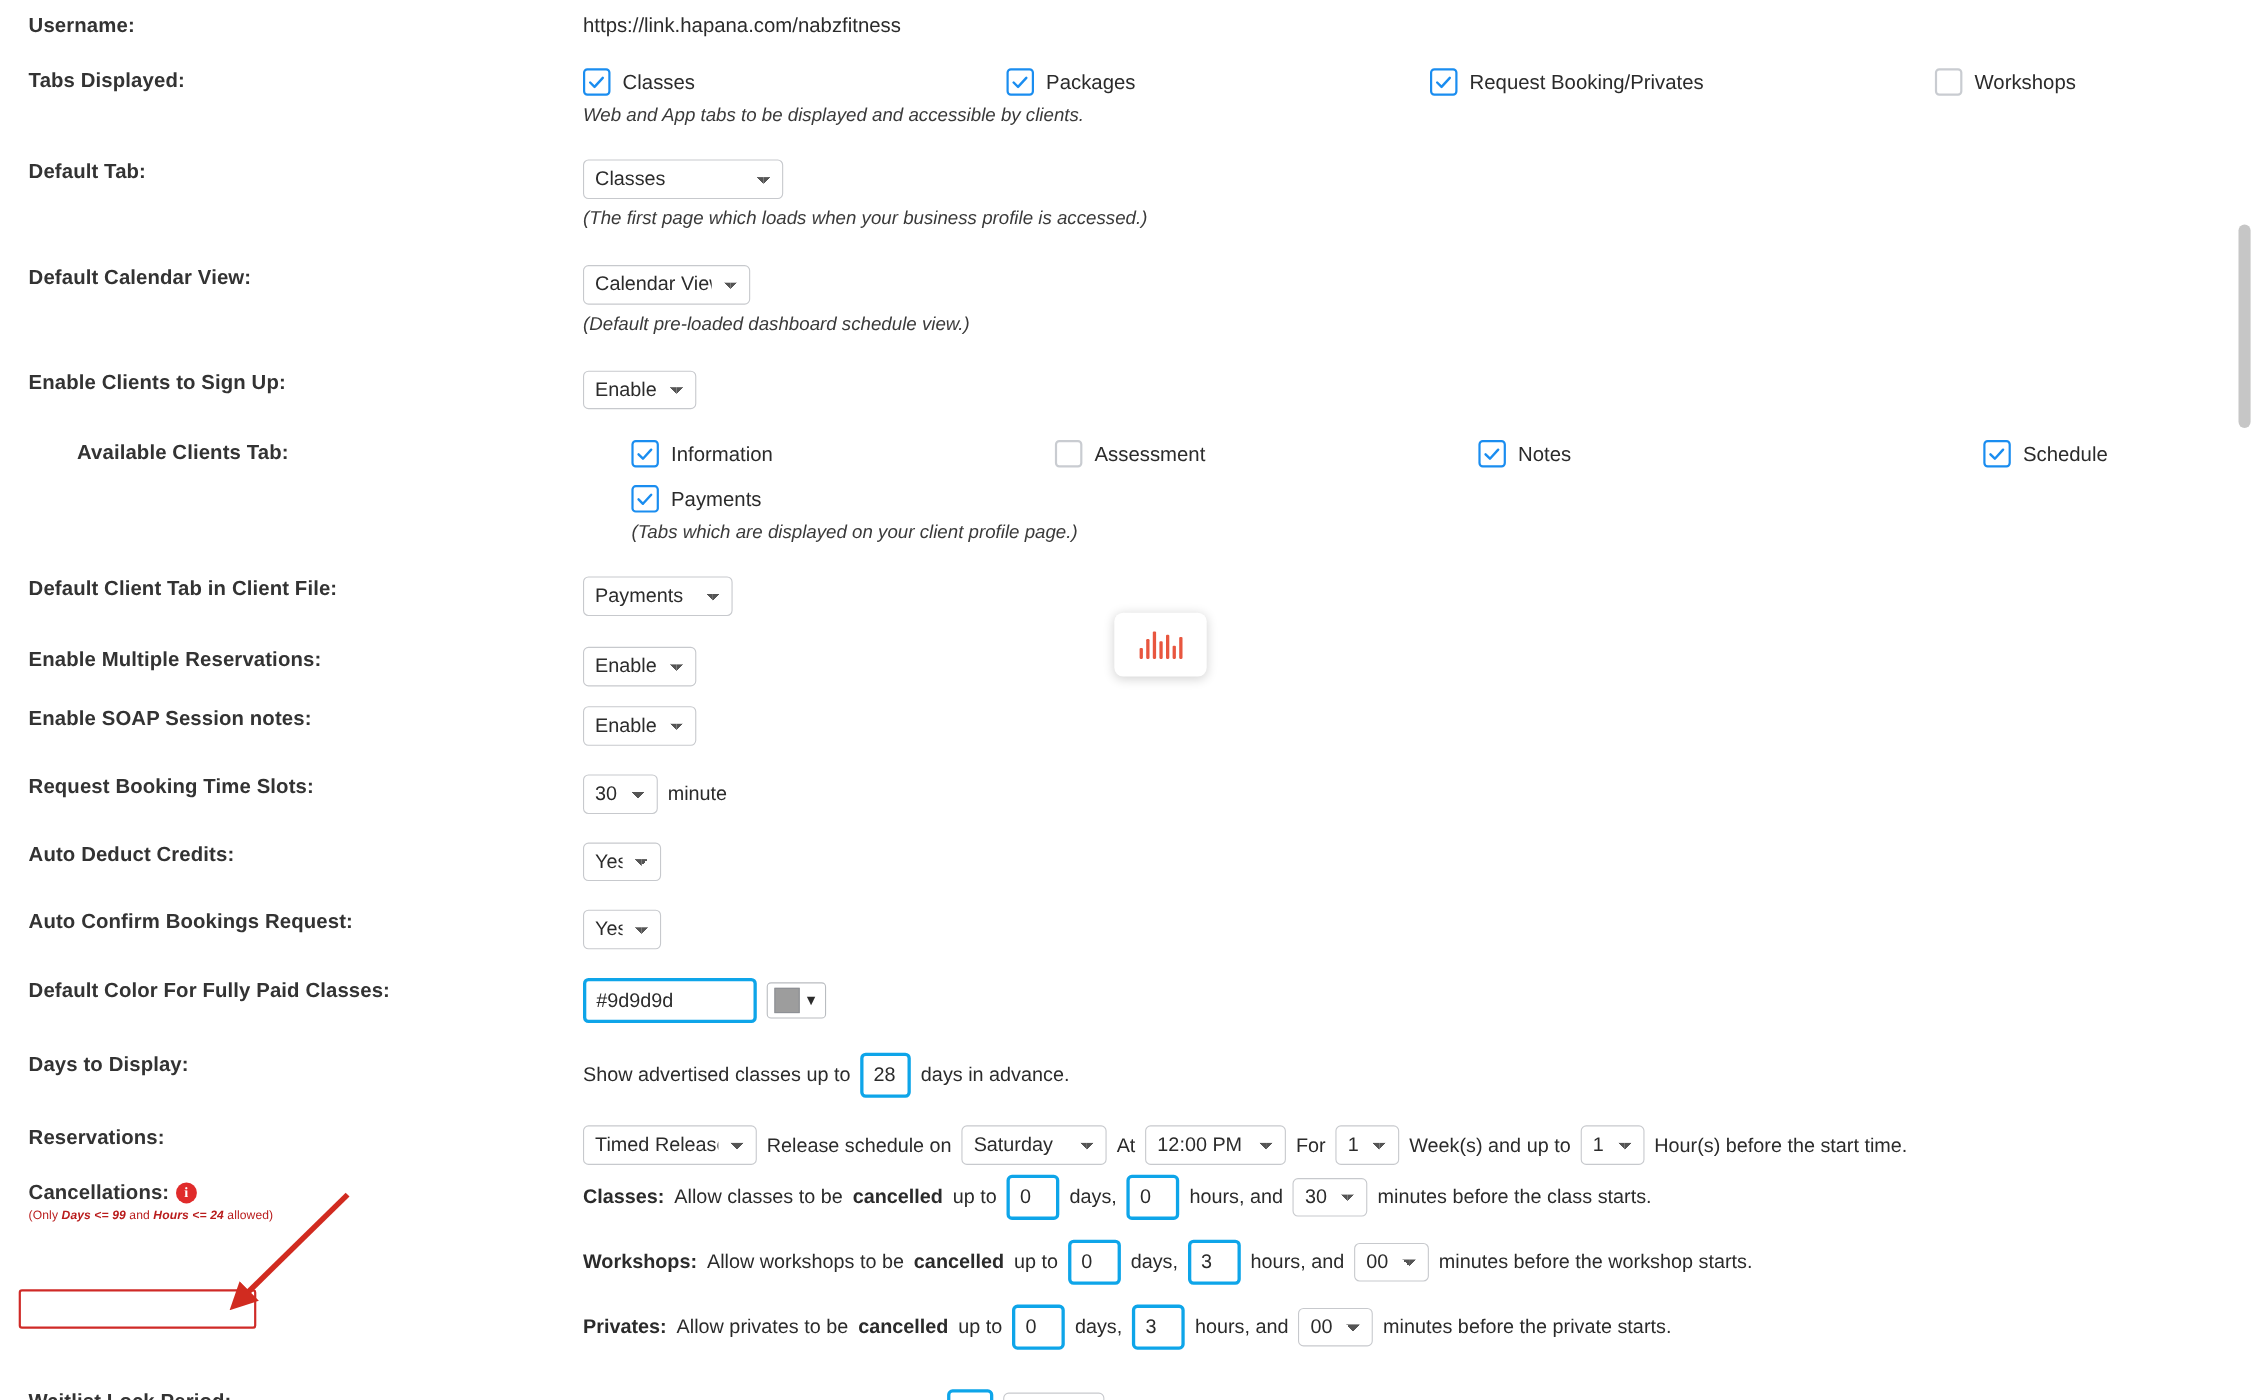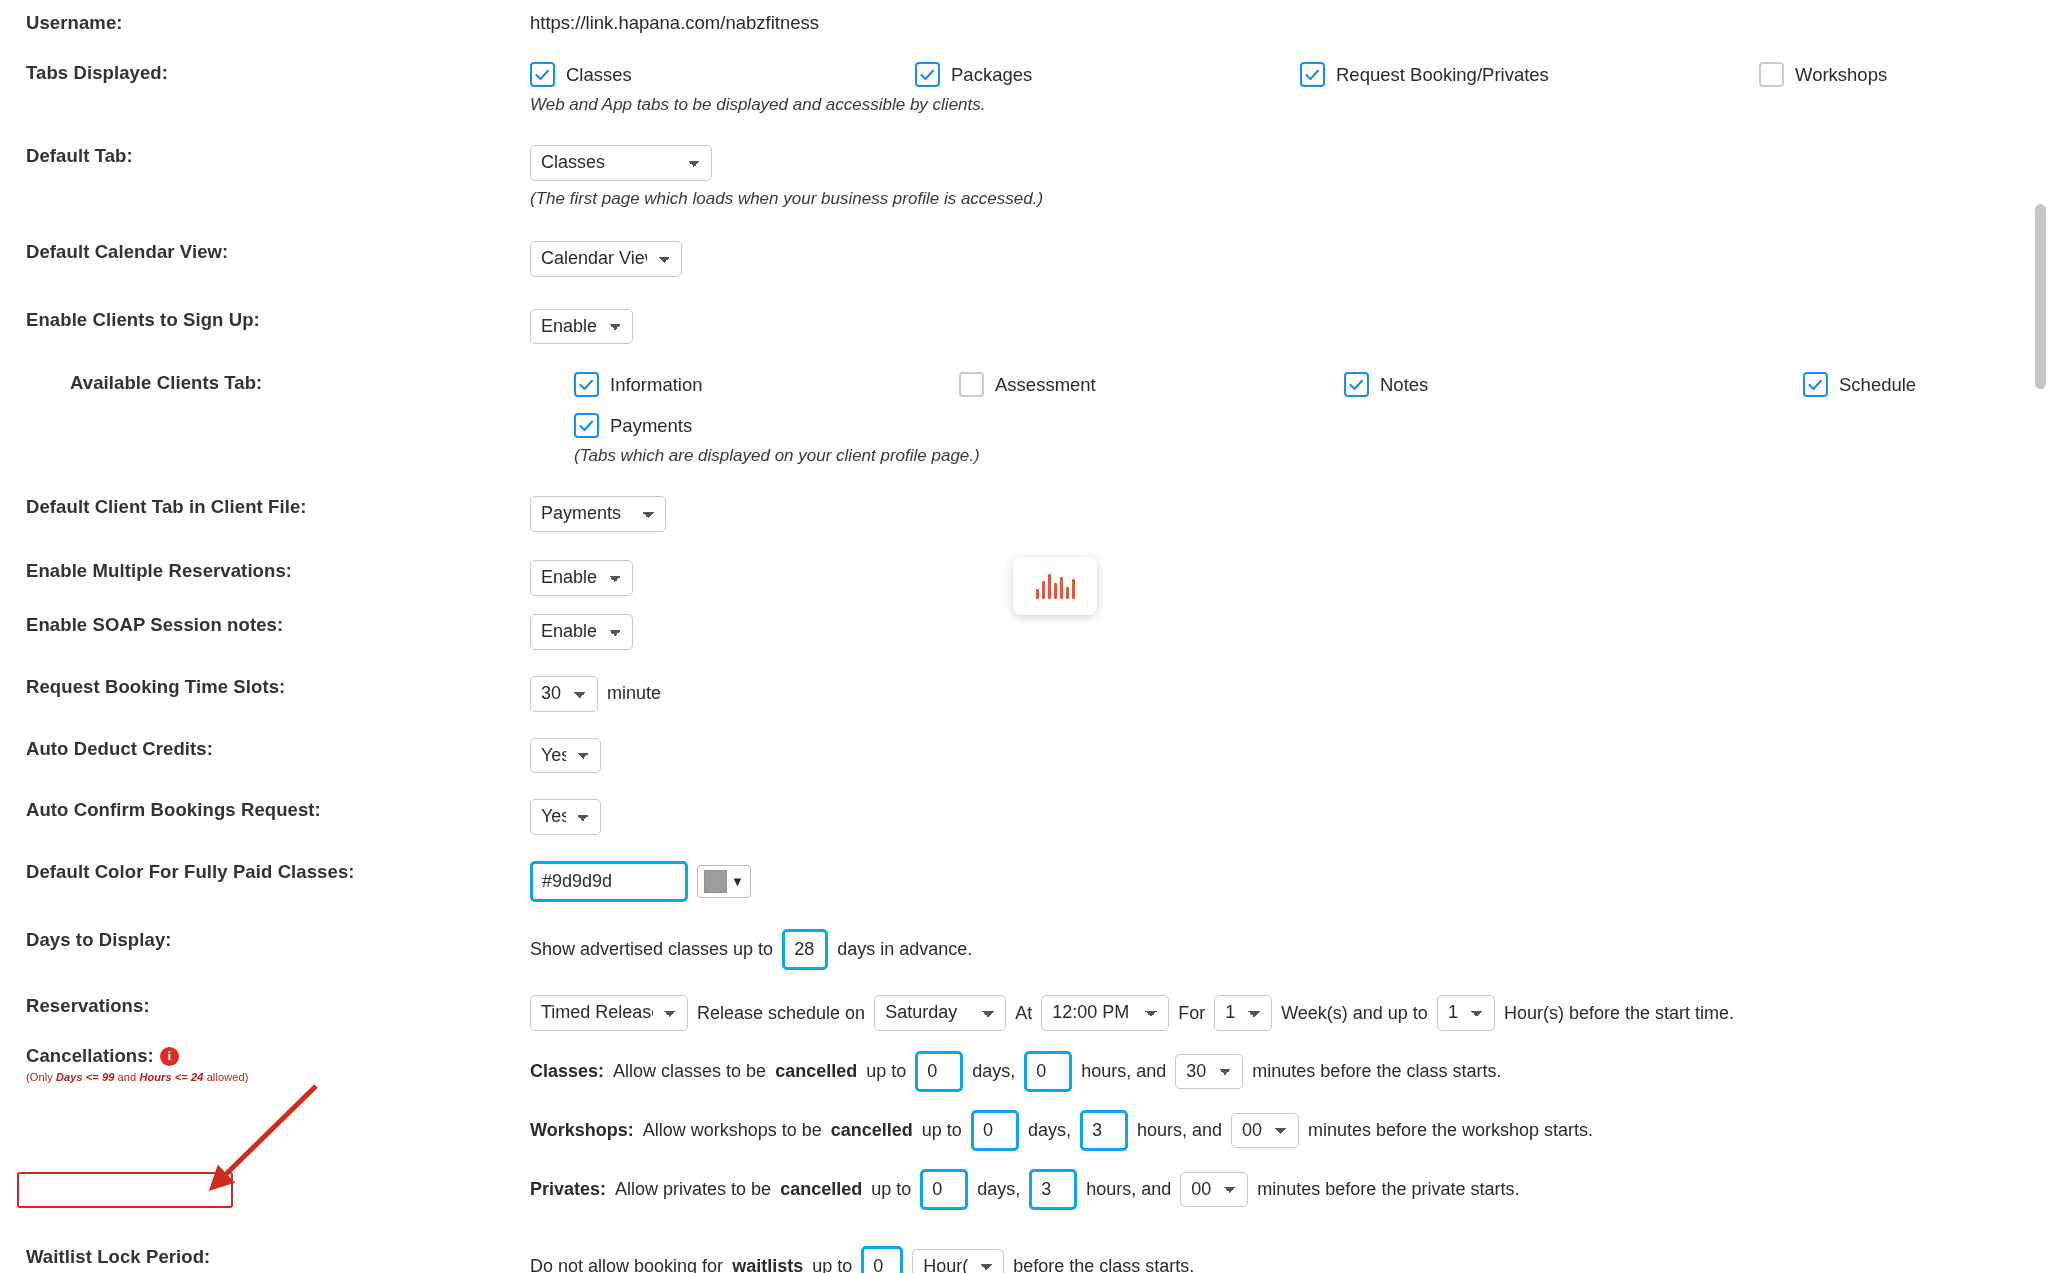--- a/index.html
+++ b/index.html
@@ -332,20 +332,21 @@
       <div class="hint">(The first page which loads when your business profile is accessed.)</div>
     </div>
   </div>
 
   <div class="row r-calv">
     <div class="label-col">Default Calendar View:</div>
     <div class="value-col">
       <select class="sel" style="width:152px;">
         <option>Calendar View</option>
       </select>
+      <div class="hint">(Default pre-loaded dashboard schedule view.)</div>
     </div>
   </div>
 
   <div class="row r-signup">
     <div class="label-col">Enable Clients to Sign Up:</div>
     <div class="value-col">
       <select class="sel" style="width:103px;">
         <option>Enable</option>
       </select>
     </div>
@@ -504,21 +505,21 @@
         <select class="sel" style="width:58px;">
           <option>1</option>
         </select>
         <span class="inline-text">Week(s) and up to</span>
         <select class="sel" style="width:58px;">
           <option>1</option>
         </select>
         <span class="inline-text">Hour(s) before the start time.</span>
       </div>
 
-      <div class="inline-wrap" style="margin-top:20px;">
+      <div class="inline-wrap" style="margin-top:9px;">
         <span class="inline-text bold-inline">Classes:</span>
         <span class="inline-text">Allow classes to be</span>
         <span class="inline-text bold-inline">cancelled</span>
         <span class="inline-text">up to</span>
         <input class="txt" style="width: 48px;" value="0">
         <span class="inline-text">days,</span>
         <input class="txt" style="width: 48px;" value="0">
         <span class="inline-text">hours, and</span>
         <select class="sel" style="width:68px;">
           <option>30</option>

